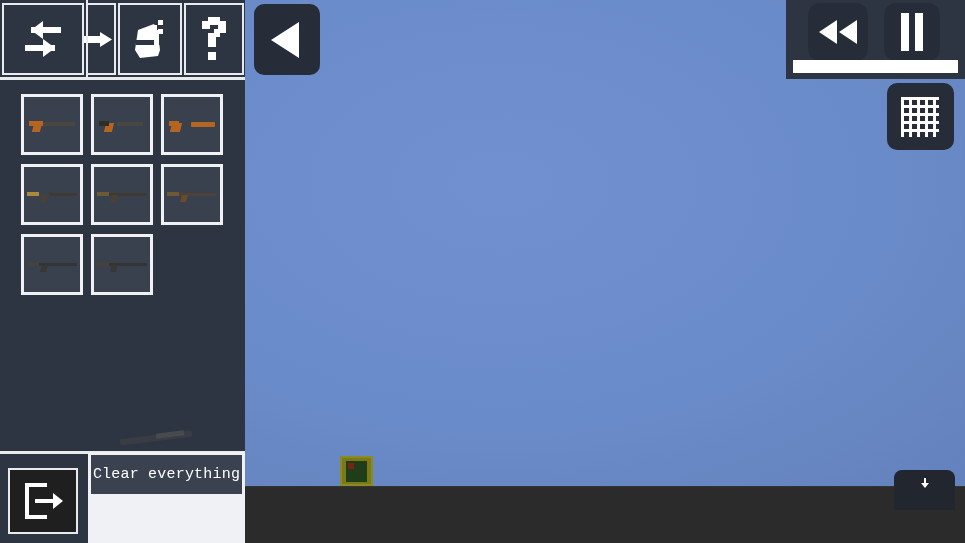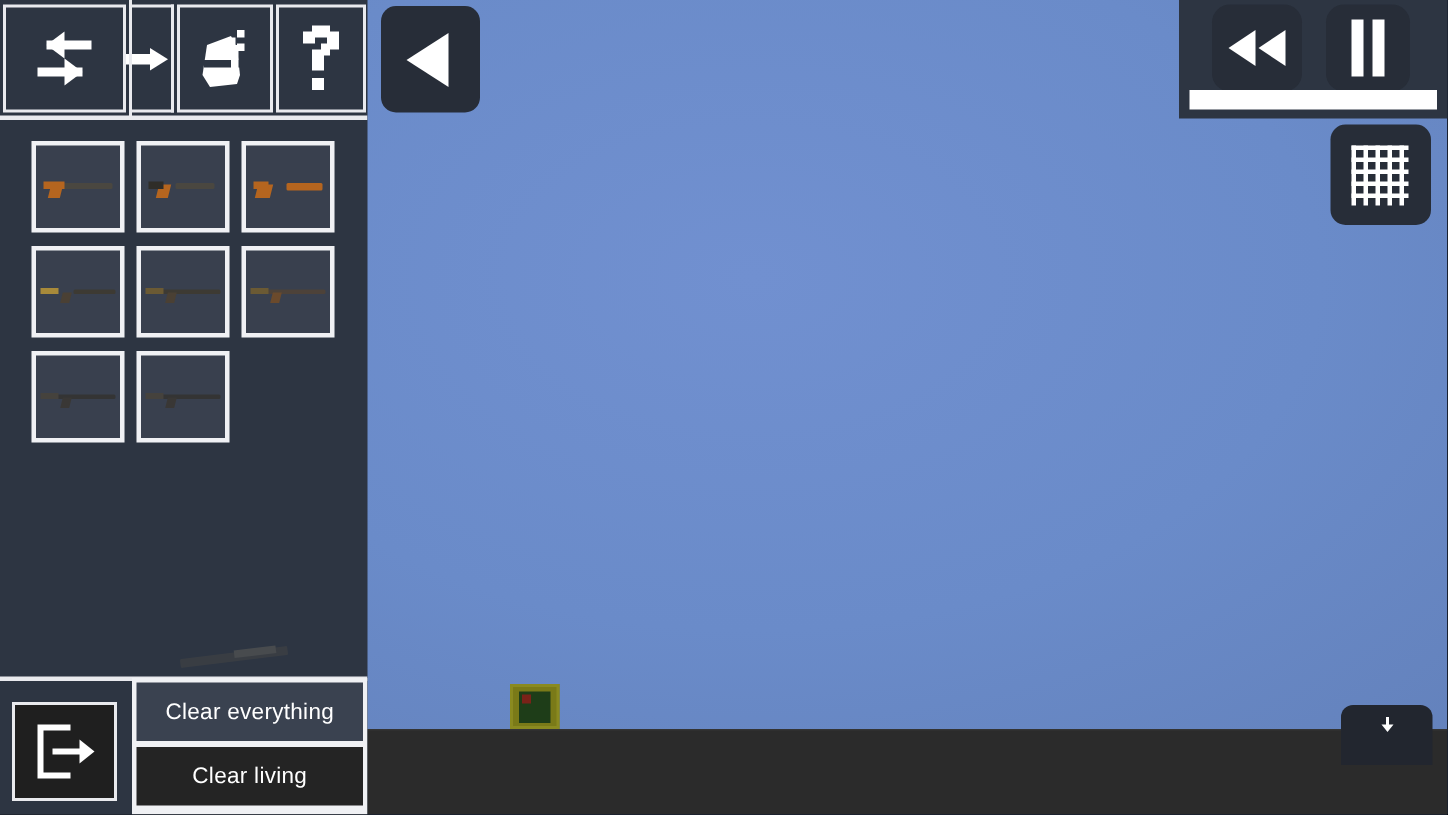--- a/index.html
+++ b/index.html
@@ -191,20 +191,21 @@
     display: flex; align-items: center; justify-content: center;
     color: #ffffff;
     font-size: 15px;
     letter-spacing: .2px;
     border: none;
     font-family: "Liberation Sans", sans-serif;
   }
   #clear-everything {
     background: #3a4250;
     margin-bottom: 4px;
+    font-family: Liberation Mono, monospace;
   }
   #clear-living {
     background: #242424;
   }
 
   
   .round-btn {
     position: absolute;
     background: #272d38;
     border-radius: 10px;
@@ -388,21 +389,20 @@
             <polyline points="28,6 8,6 8,38 28,38"></polyline>
             <line x1="16" y1="22" x2="38" y2="22"></line>
           </g>
           <polygon class="ico" points="34,14 44,22 34,30"></polygon>
         </svg>
       </span>
     </div>
 
     <div id="clear-panel">
       <div class="clear-btn" id="clear-everything">Clear everything</div>
-      <div class="clear-btn" id="clear-living">Clear living</div>
     </div>
   </div>
 
   <div class="round-btn" id="back-button">
     <span>
       <svg width="40" height="44" viewBox="0 0 40 44">
         <polygon class="ico" points="32,4 32,40 4,22"></polygon>
       </svg>
     </span>
   </div>

